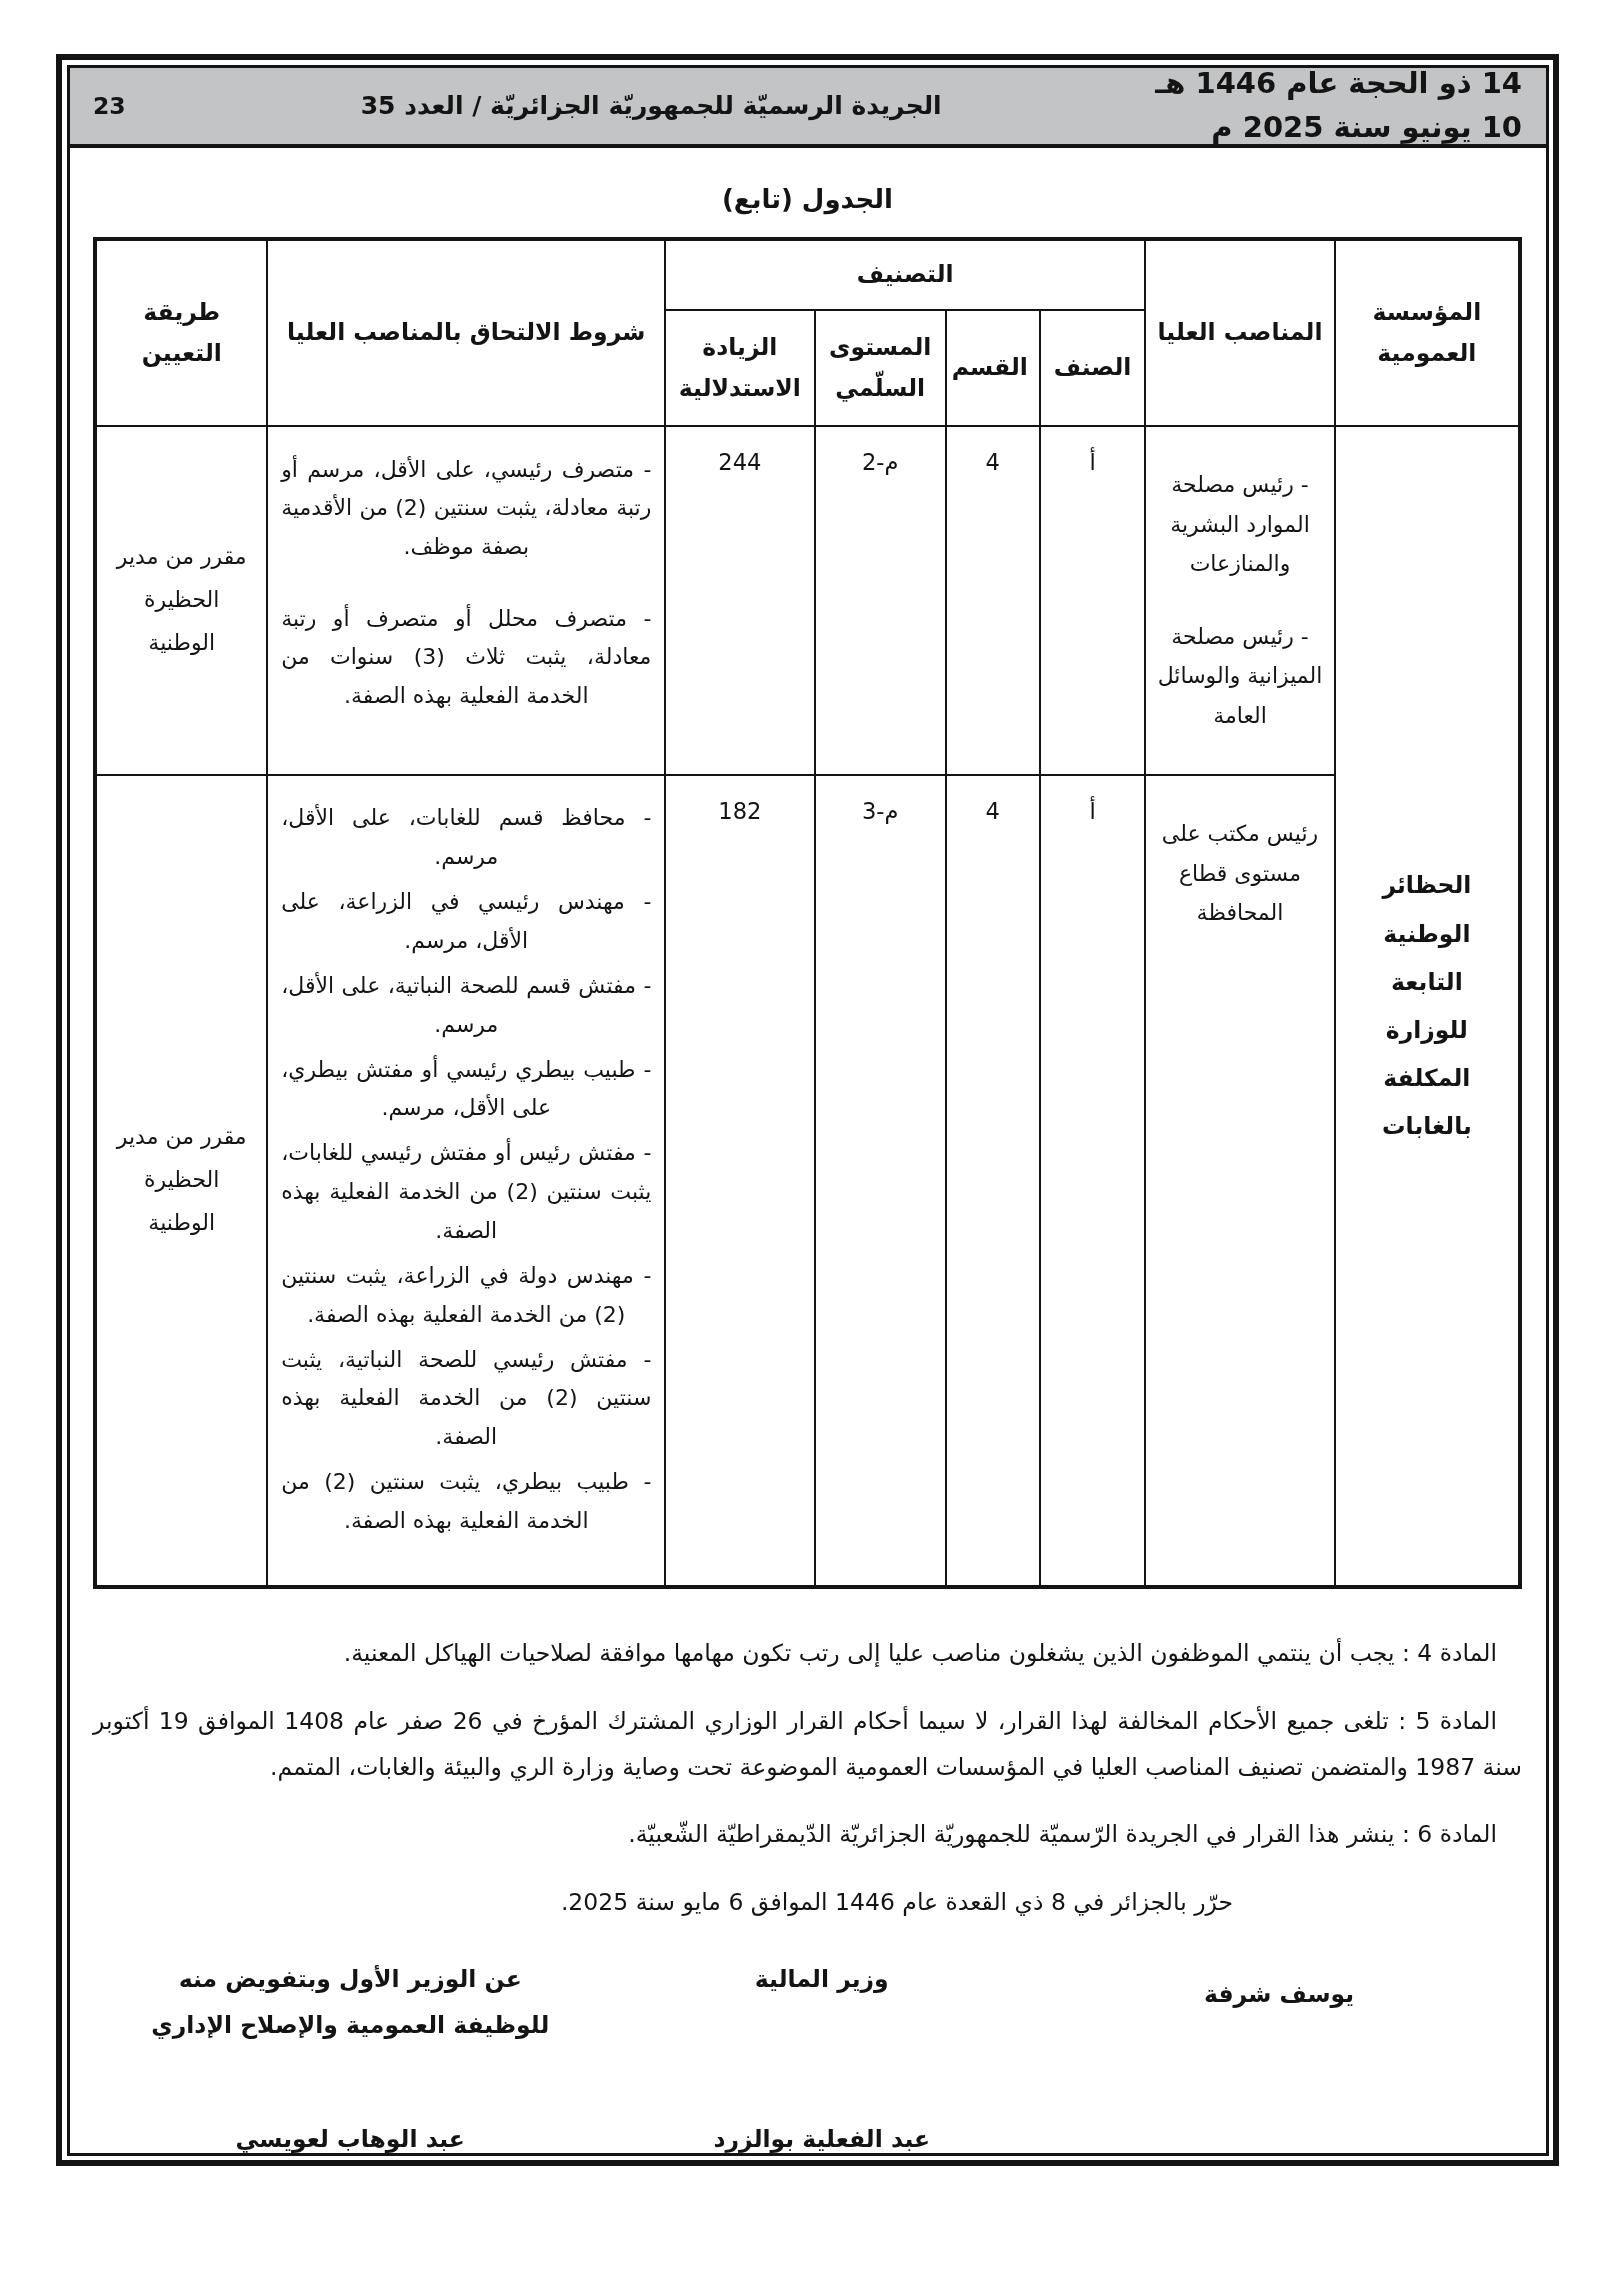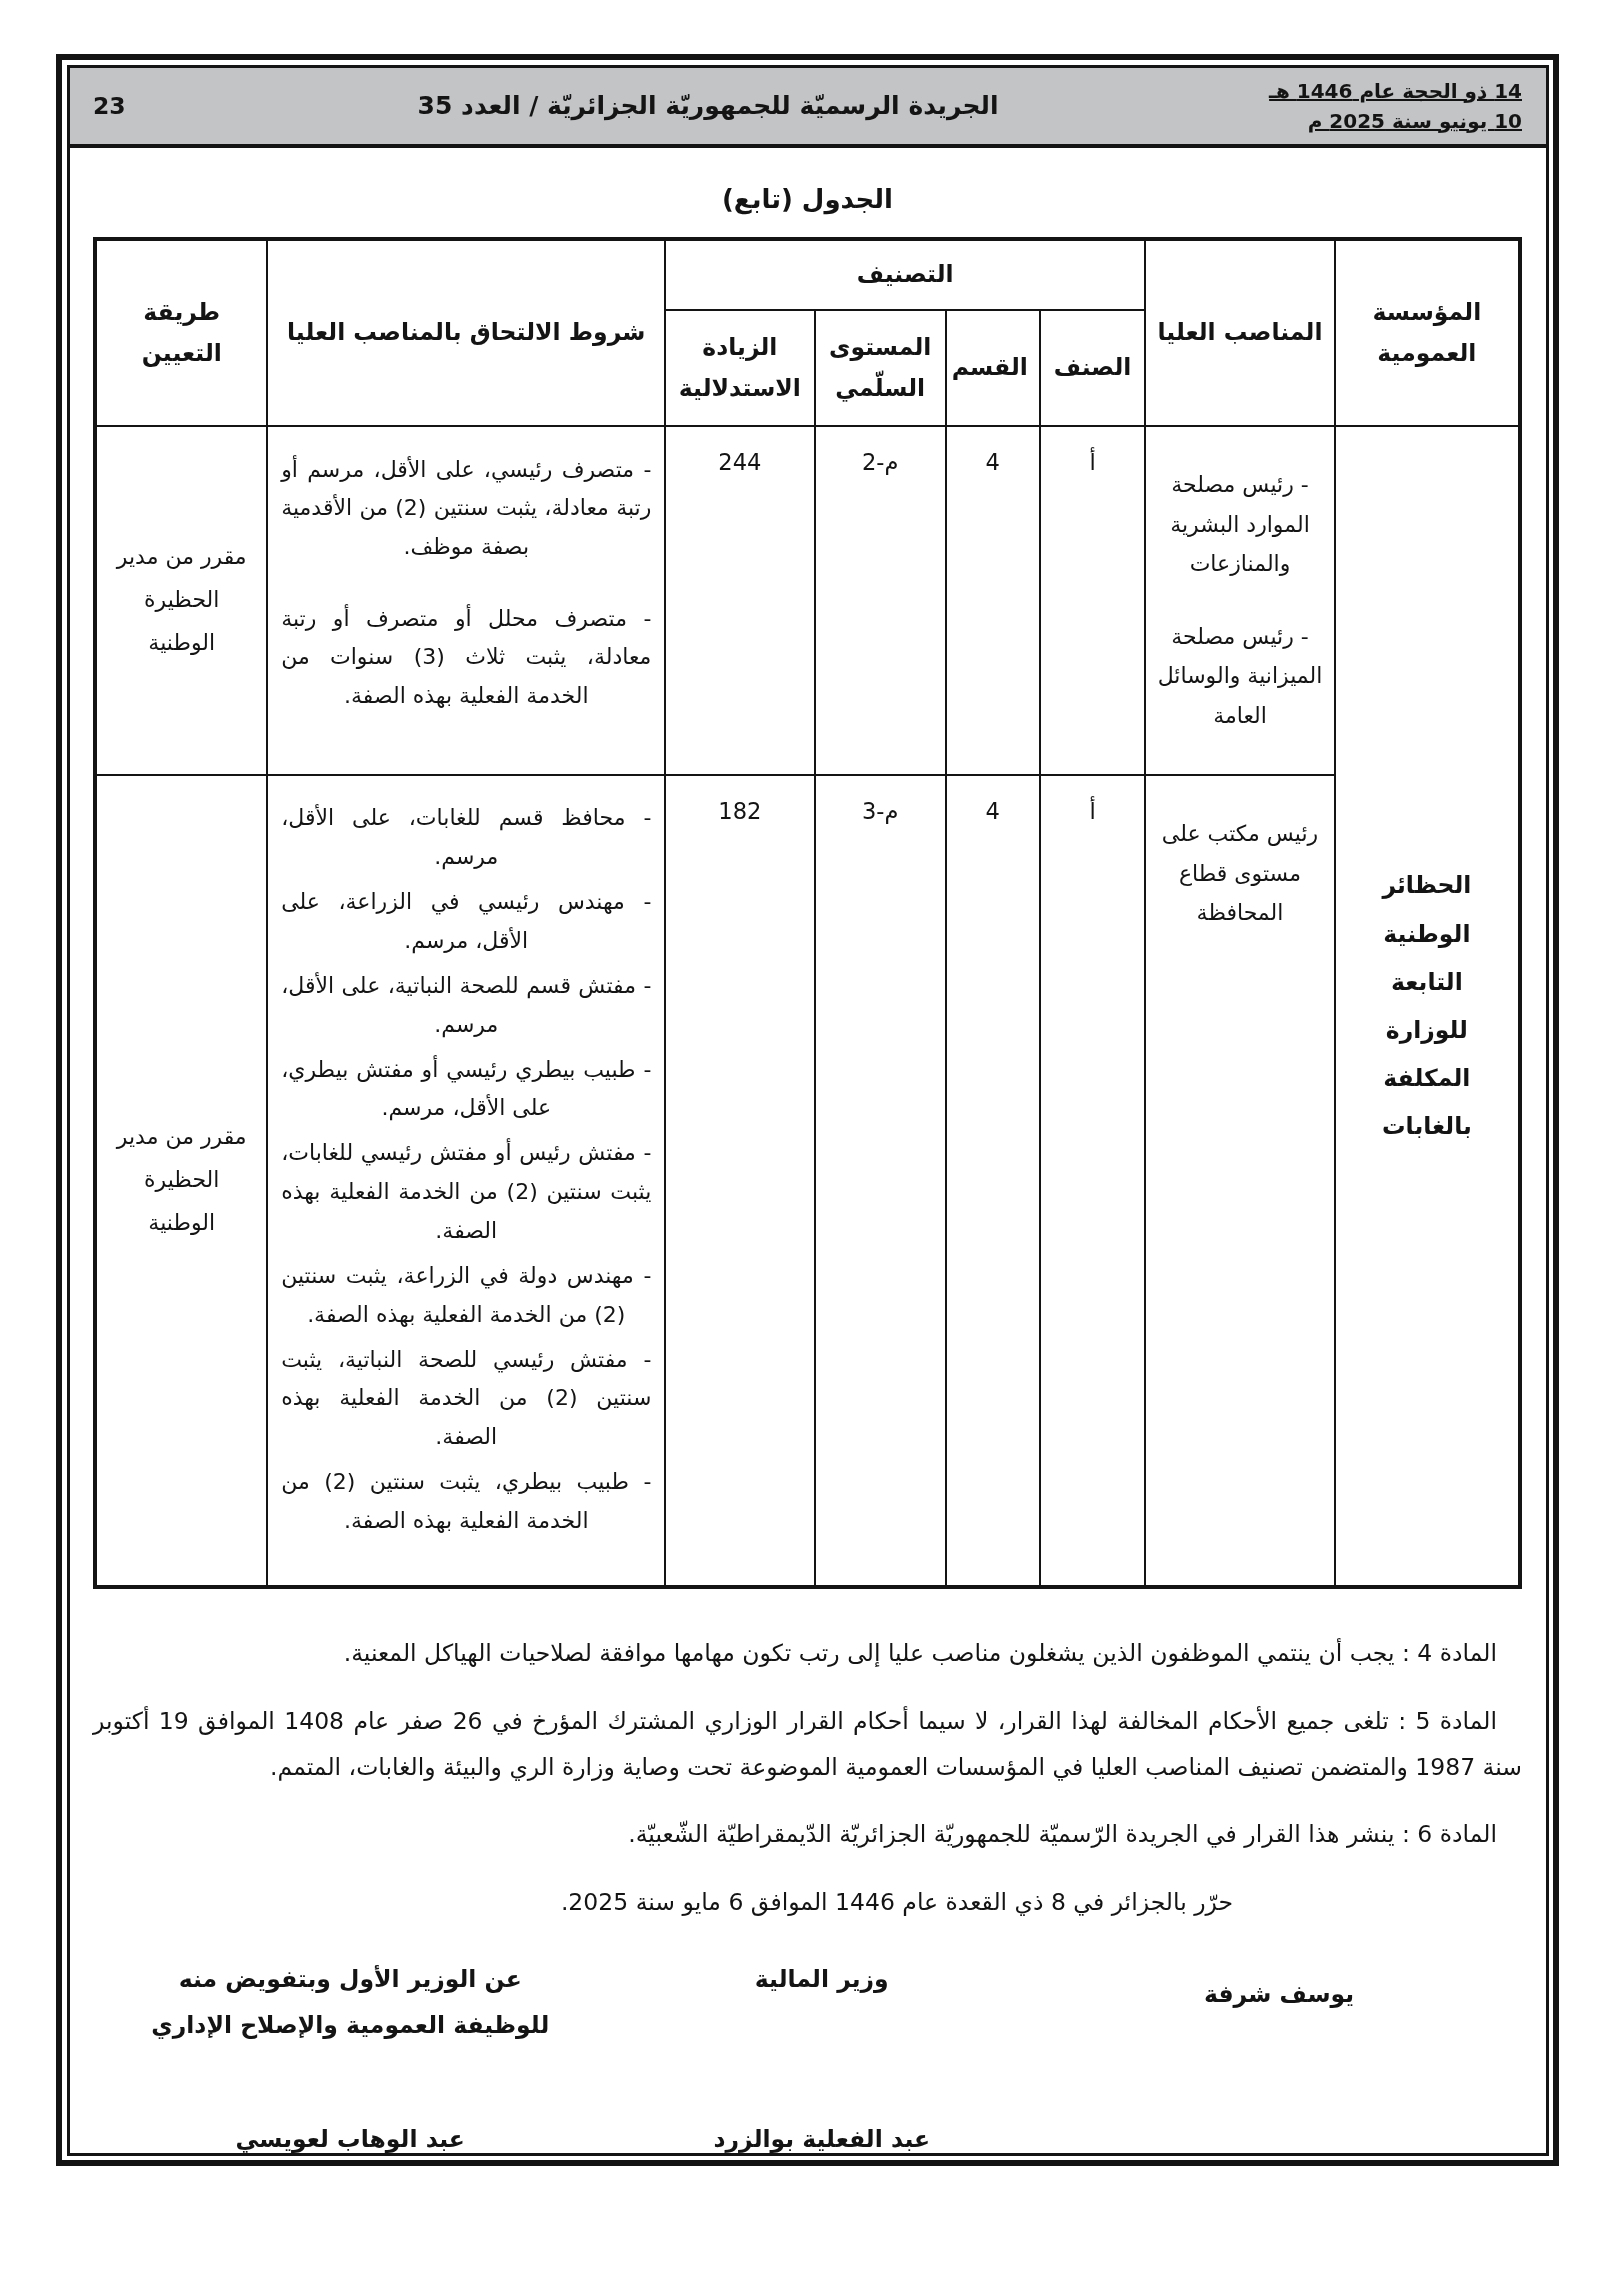--- a/index.html
+++ b/index.html
@@ -28,21 +28,21 @@
 
   
   .band {
     height:80px;
     background:var(--band,#c3c4c6);
     border-bottom:4.5px solid var(--ink,#141414);
     display:flex; align-items:center;
     padding:0 23.5px;
     font-weight:bold;
   }
-  .band-dates { text-align:right; font-size:20px; line-height:1.5; white-space:nowrap;text-decoration:underline; }
+  .band-dates { text-align:right; font-size:29px; line-height:1.5; white-space:nowrap; }
   .band-title { flex:1; text-align:center; font-size:25px; }
   .band-page { font-size:23.5px; min-width:54px; text-align:left; }
 
   .content { padding:0 23.5px; }
 
   .table-title { margin-top:36px; text-align:center; font-weight:bold; font-size:26px; }
 
   
   table.gztable {
     width:100%;

